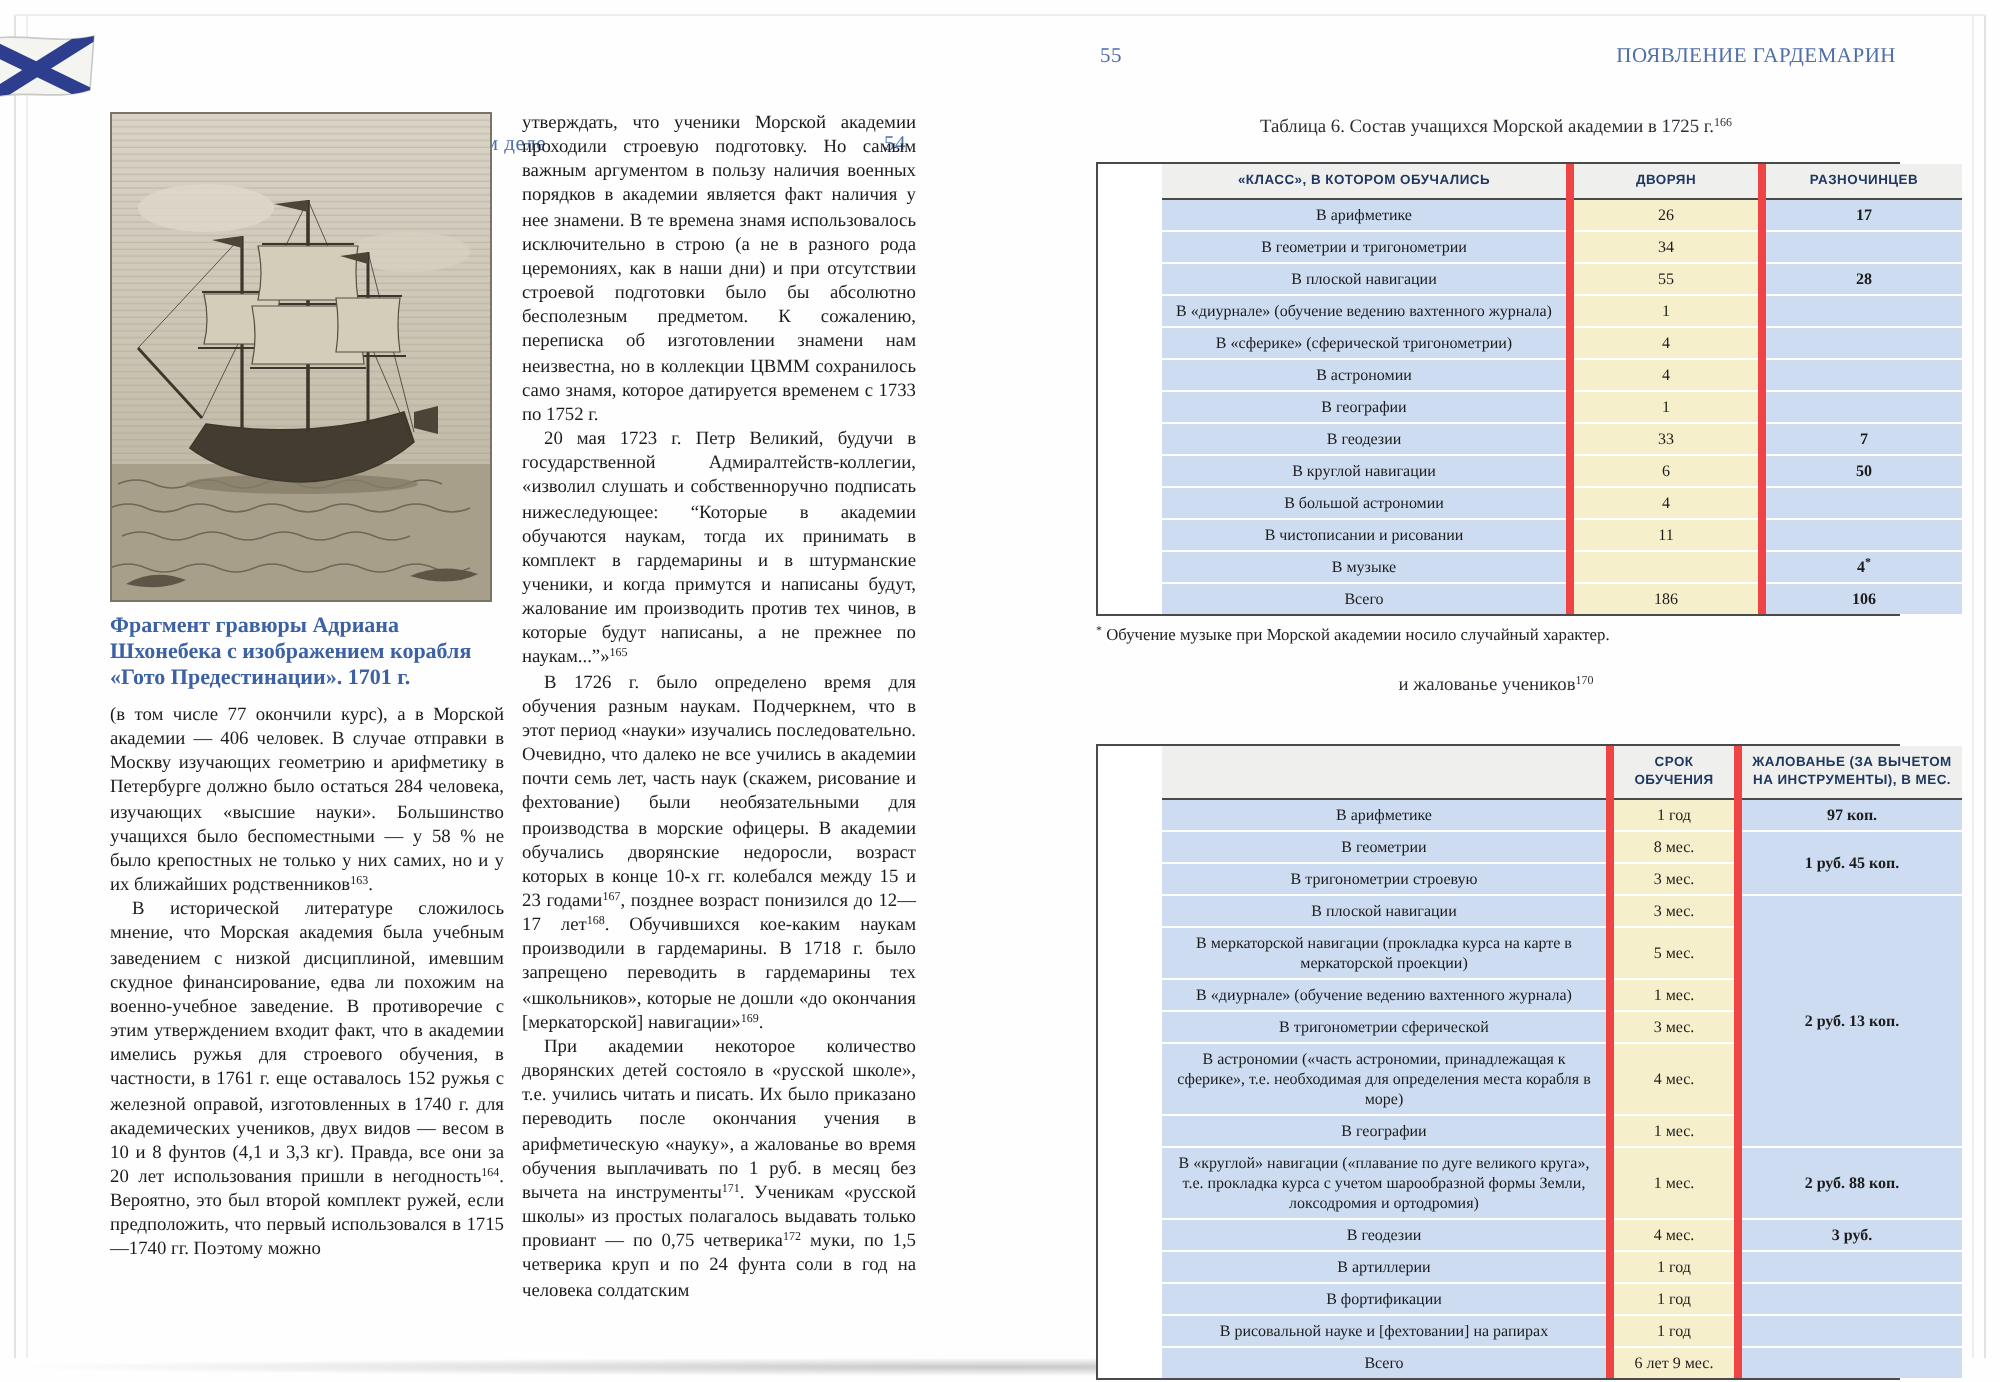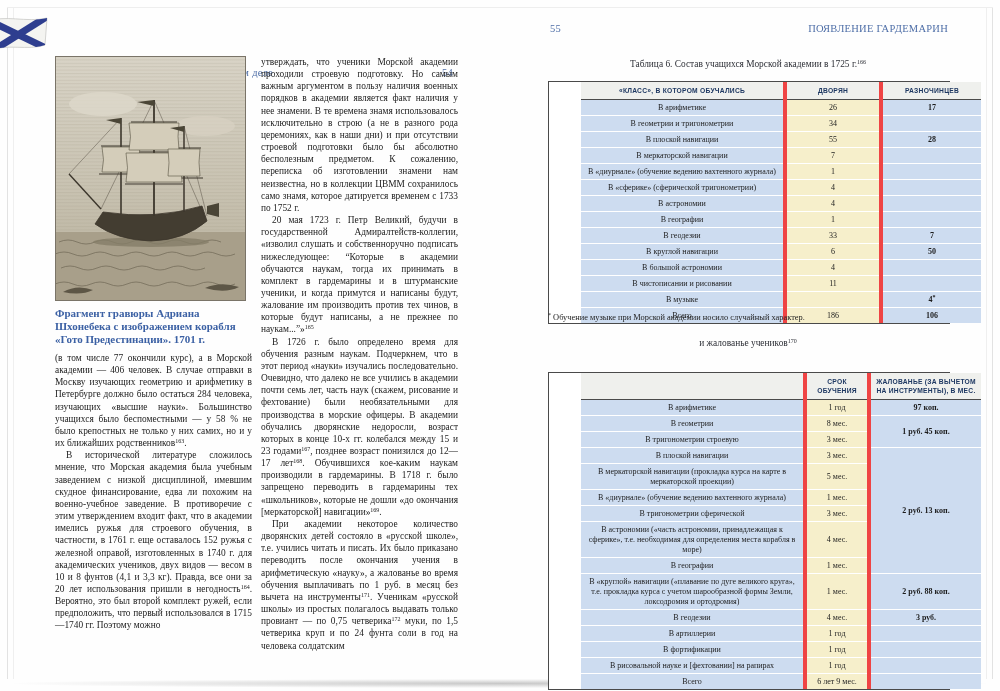--- a/index.html
+++ b/index.html
@@ -177,25 +177,20 @@
             <td class="lab">В геометрии и тригонометрии</td>
             <td class="val">34</td>
             <td class="alt"></td>
           </tr>
           <tr>
             <td class="lab">В плоской навигации</td>
             <td class="val">55</td>
             <td class="alt">28</td>
           </tr>
           <tr>
-            <td class="lab">В меркаторской навигации</td>
-            <td class="val">7</td>
-            <td class="alt"></td>
-          </tr>
-          <tr>
             <td class="lab">В «диурнале» (обучение ведению вахтенного журнала)</td>
             <td class="val">1</td>
             <td class="alt"></td>
           </tr>
           <tr>
             <td class="lab">В «сферике» (сферической тригонометрии)</td>
             <td class="val">4</td>
             <td class="alt"></td>
           </tr>
           <tr>

